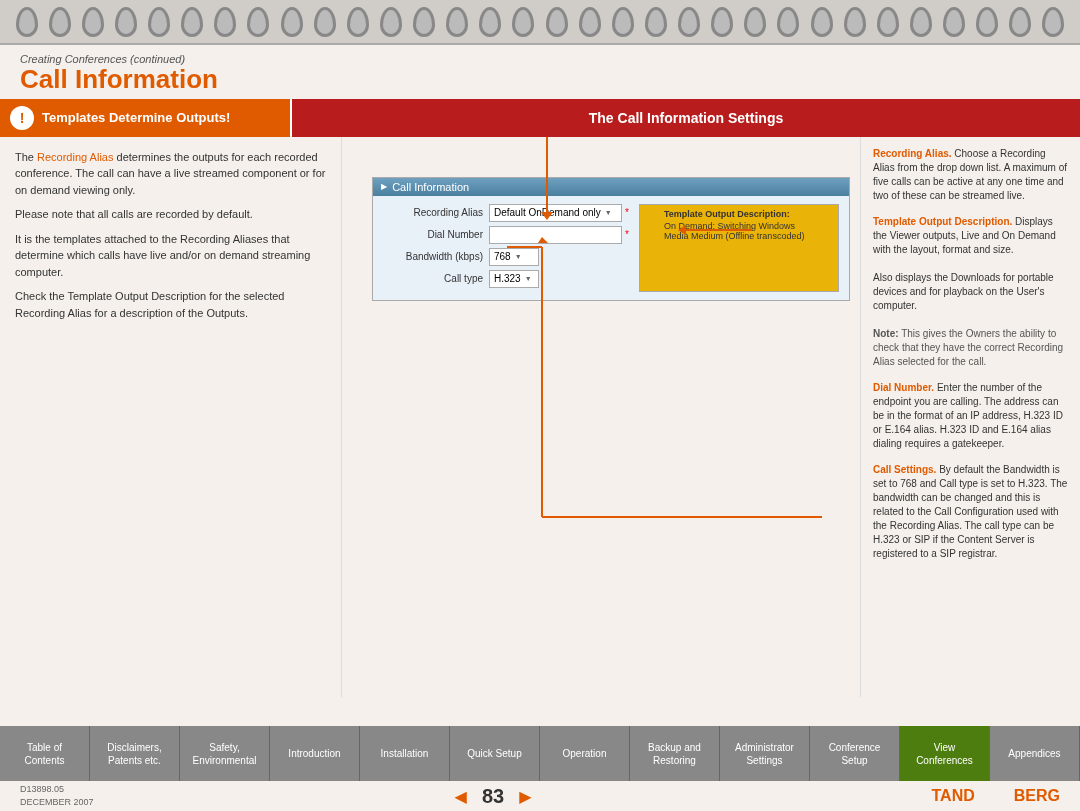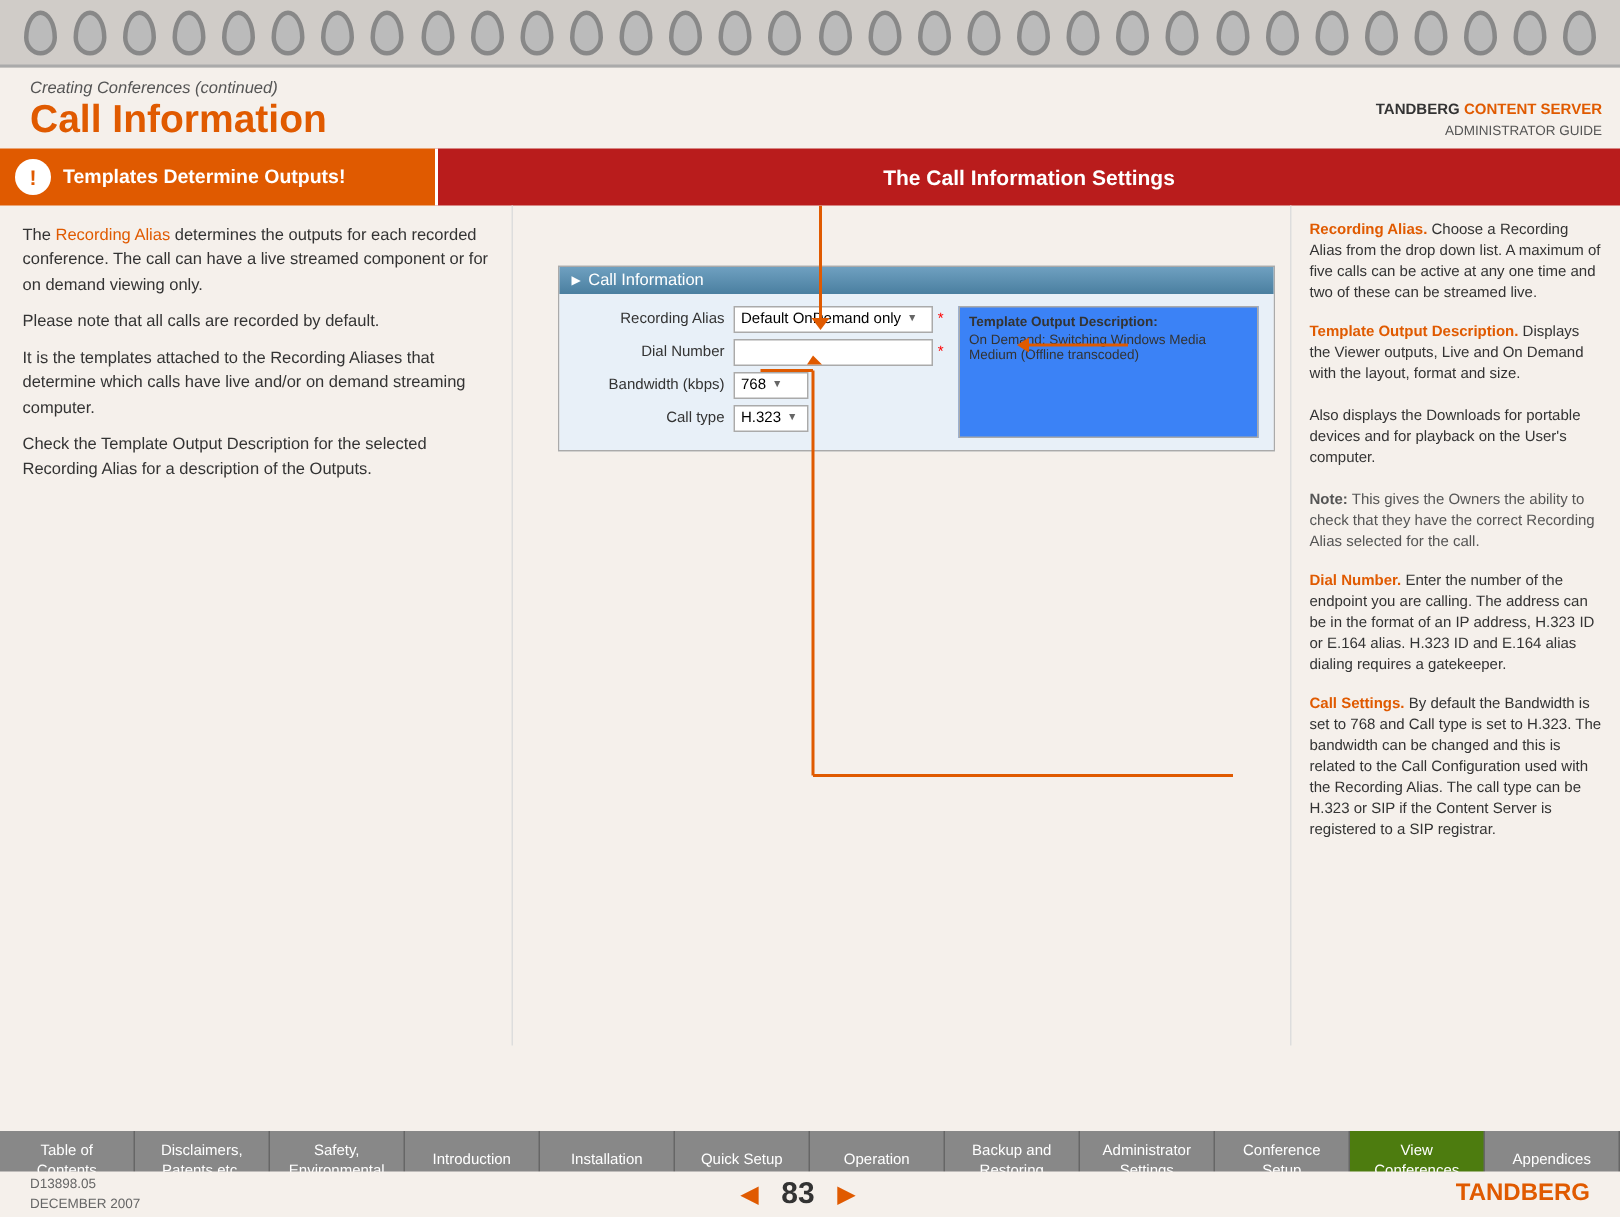--- a/index.html
+++ b/index.html
@@ -95,42 +95,42 @@
     }
     .ui-select {
       display: flex; align-items: center; border: 1px solid #aaa; background: #fff; height: 18px;
       font-size: 10px; padding: 0 4px; position: relative;
     }
     .ui-select::after { content: '▼'; font-size: 7px; margin-left: 4px; color: #666; }
     .red-star { color: red; font-size: 10px; }
 
     
     .template-output-box {
-      background: #3b82f6;
+      background: #eab308;
       border: 1px solid #aaa;
-      padding: 4px 6px;
+      padding: 4px 24px;
       font-size: 9px;
       color: #333;
       width: 200px;
     }
     .template-output-title { font-weight: bold; font-size: 9px; margin-bottom: 2px; }
 
     
     .right-col {
       width: 220px; padding: 10px 12px; font-size: 10px; color: #333; line-height: 1.4; overflow-y: auto;
       border-left: 1px solid #ddd;
     }
     .right-col .section { margin-bottom: 12px; }
     .right-col .section-title { color: #e05a00; font-weight: bold; }
     .right-col .note { color: #555; }
     .right-col .note .note-label { font-weight: bold; }
 
     
     .bottom-nav {
-      position: absolute; bottom: 18px; left: 0; right: 0; height: 39px;
+      position: absolute; bottom: 30px; left: 0; right: 0; height: 55px;
       background: #888; display: flex; align-items: stretch;
     }
     .nav-item {
       flex: 1; display: flex; align-items: center; justify-content: center;
       text-align: center; font-size: 10px; color: #fff; padding: 4px;
       border-right: 1px solid #666; cursor: pointer; line-height: 1.3;
     }
     .nav-item-highlight {
       flex: 1; display: flex; align-items: center; justify-content: center;
       text-align: center; font-size: 10px; color: #fff; padding: 4px;
@@ -142,21 +142,21 @@
     .footer {
       position: absolute; bottom: 0; left: 0; right: 0; height: 30px;
       display: flex; align-items: center; justify-content: space-between;
       padding: 0 20px; background: #f5f0eb;
     }
     .footer-left { font-size: 9px; color: #666; line-height: 1.4; }
     .footer-center { font-size: 20px; color: #333; display: flex; align-items: center; gap: 15px; }
     .footer-center .page-arrow { color: #e05a00; font-size: 16px; cursor: pointer; }
     .footer-center .page-num { color: #333; font-weight: bold; }
     .footer-right { font-size: 16px; font-weight: bold; color: #333; }
-    .footer-right span { color: #e05a00; }
+    .footer-right span { color: #e05a00; margin-left: 39px; }
 
     
     .center-wrapper {
       position: relative; flex: 1;
     }
 
     
     .svg-overlay {
       position: absolute; top: 0; left: 0; right: 0; bottom: 0; pointer-events: none;
     }
@@ -199,28 +199,20 @@
     <div class="spiral-ring"></div>
   </div>
 
 <div class="header">
   <div class="header-left">
     <div class="subtitle">
       <span>Creating Conferences</span>
       <span style="font-style:italic;">(continued)</span>
     </div>
     <div class="title">Call Information</div>
-  </div>
-  <div class="header-right">
-    <div>
-      <span class="brand-tandberg">TANDBERG</span>
-      <span class="brand-content">CONTENT</span>
-      <span class="brand-server">SERVER</span>
-    </div>
-    <div class="guide">ADMINISTRATOR GUIDE</div>
   </div>
 </div>
 
 <div class="orange-banner">
   <div class="banner-left">
     <div class="warning-icon">!</div>
     <span class="banner-left-text">Templates Determine Outputs!</span>
   </div>
   <div class="banner-right">
     <span class="banner-right-text">The Call Information Settings</span>

